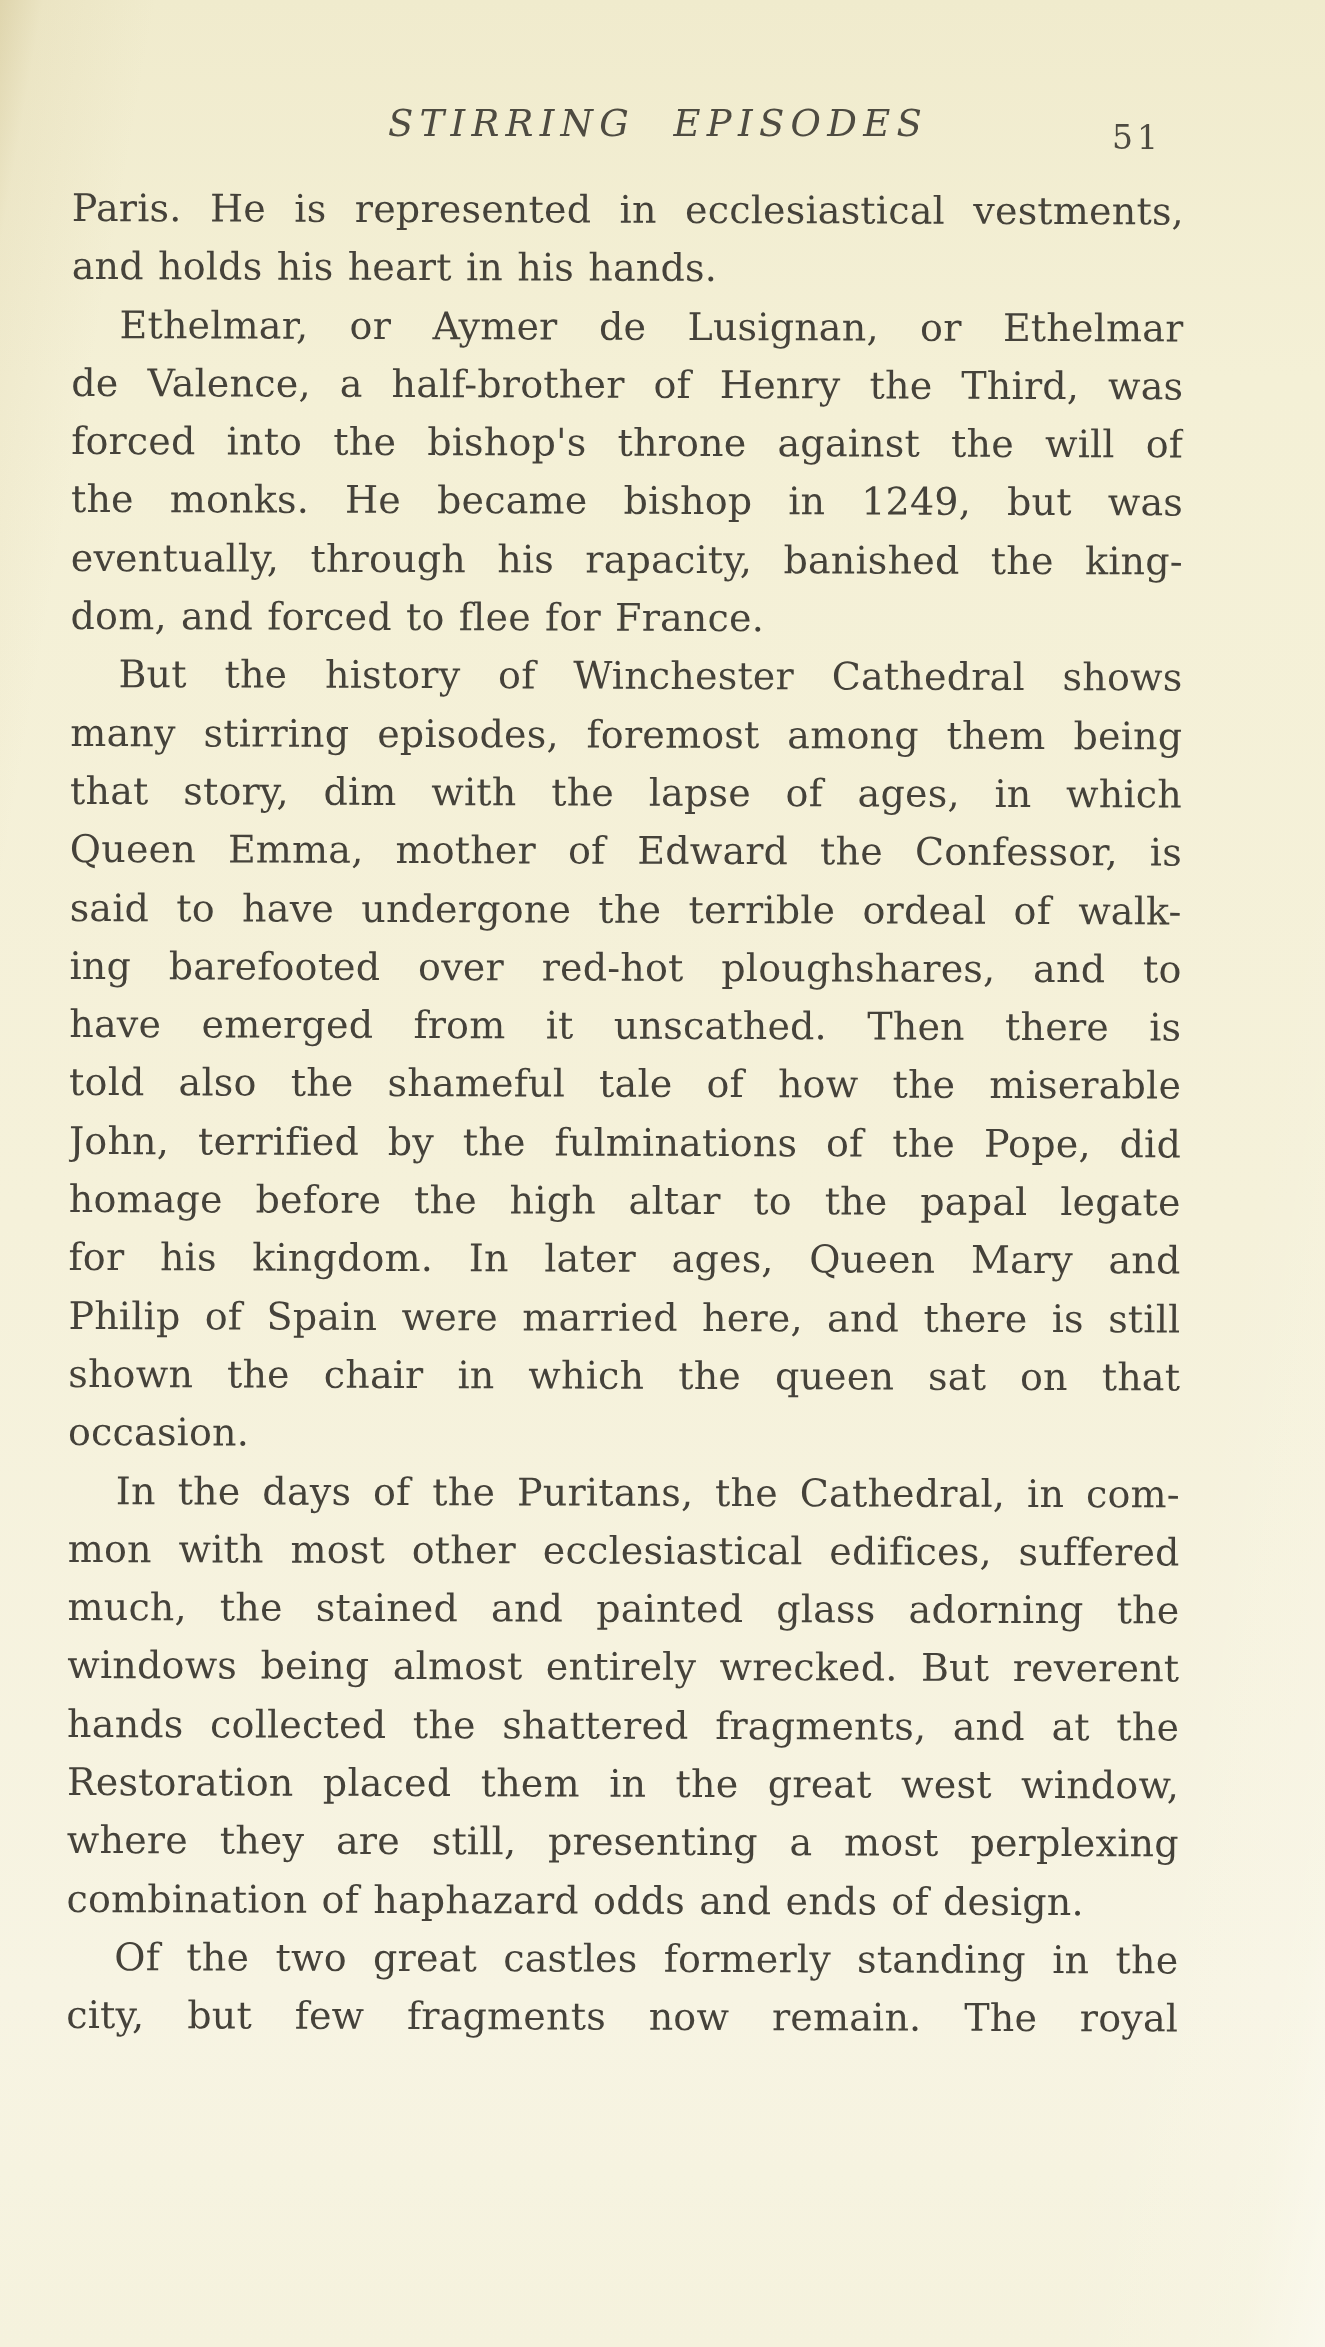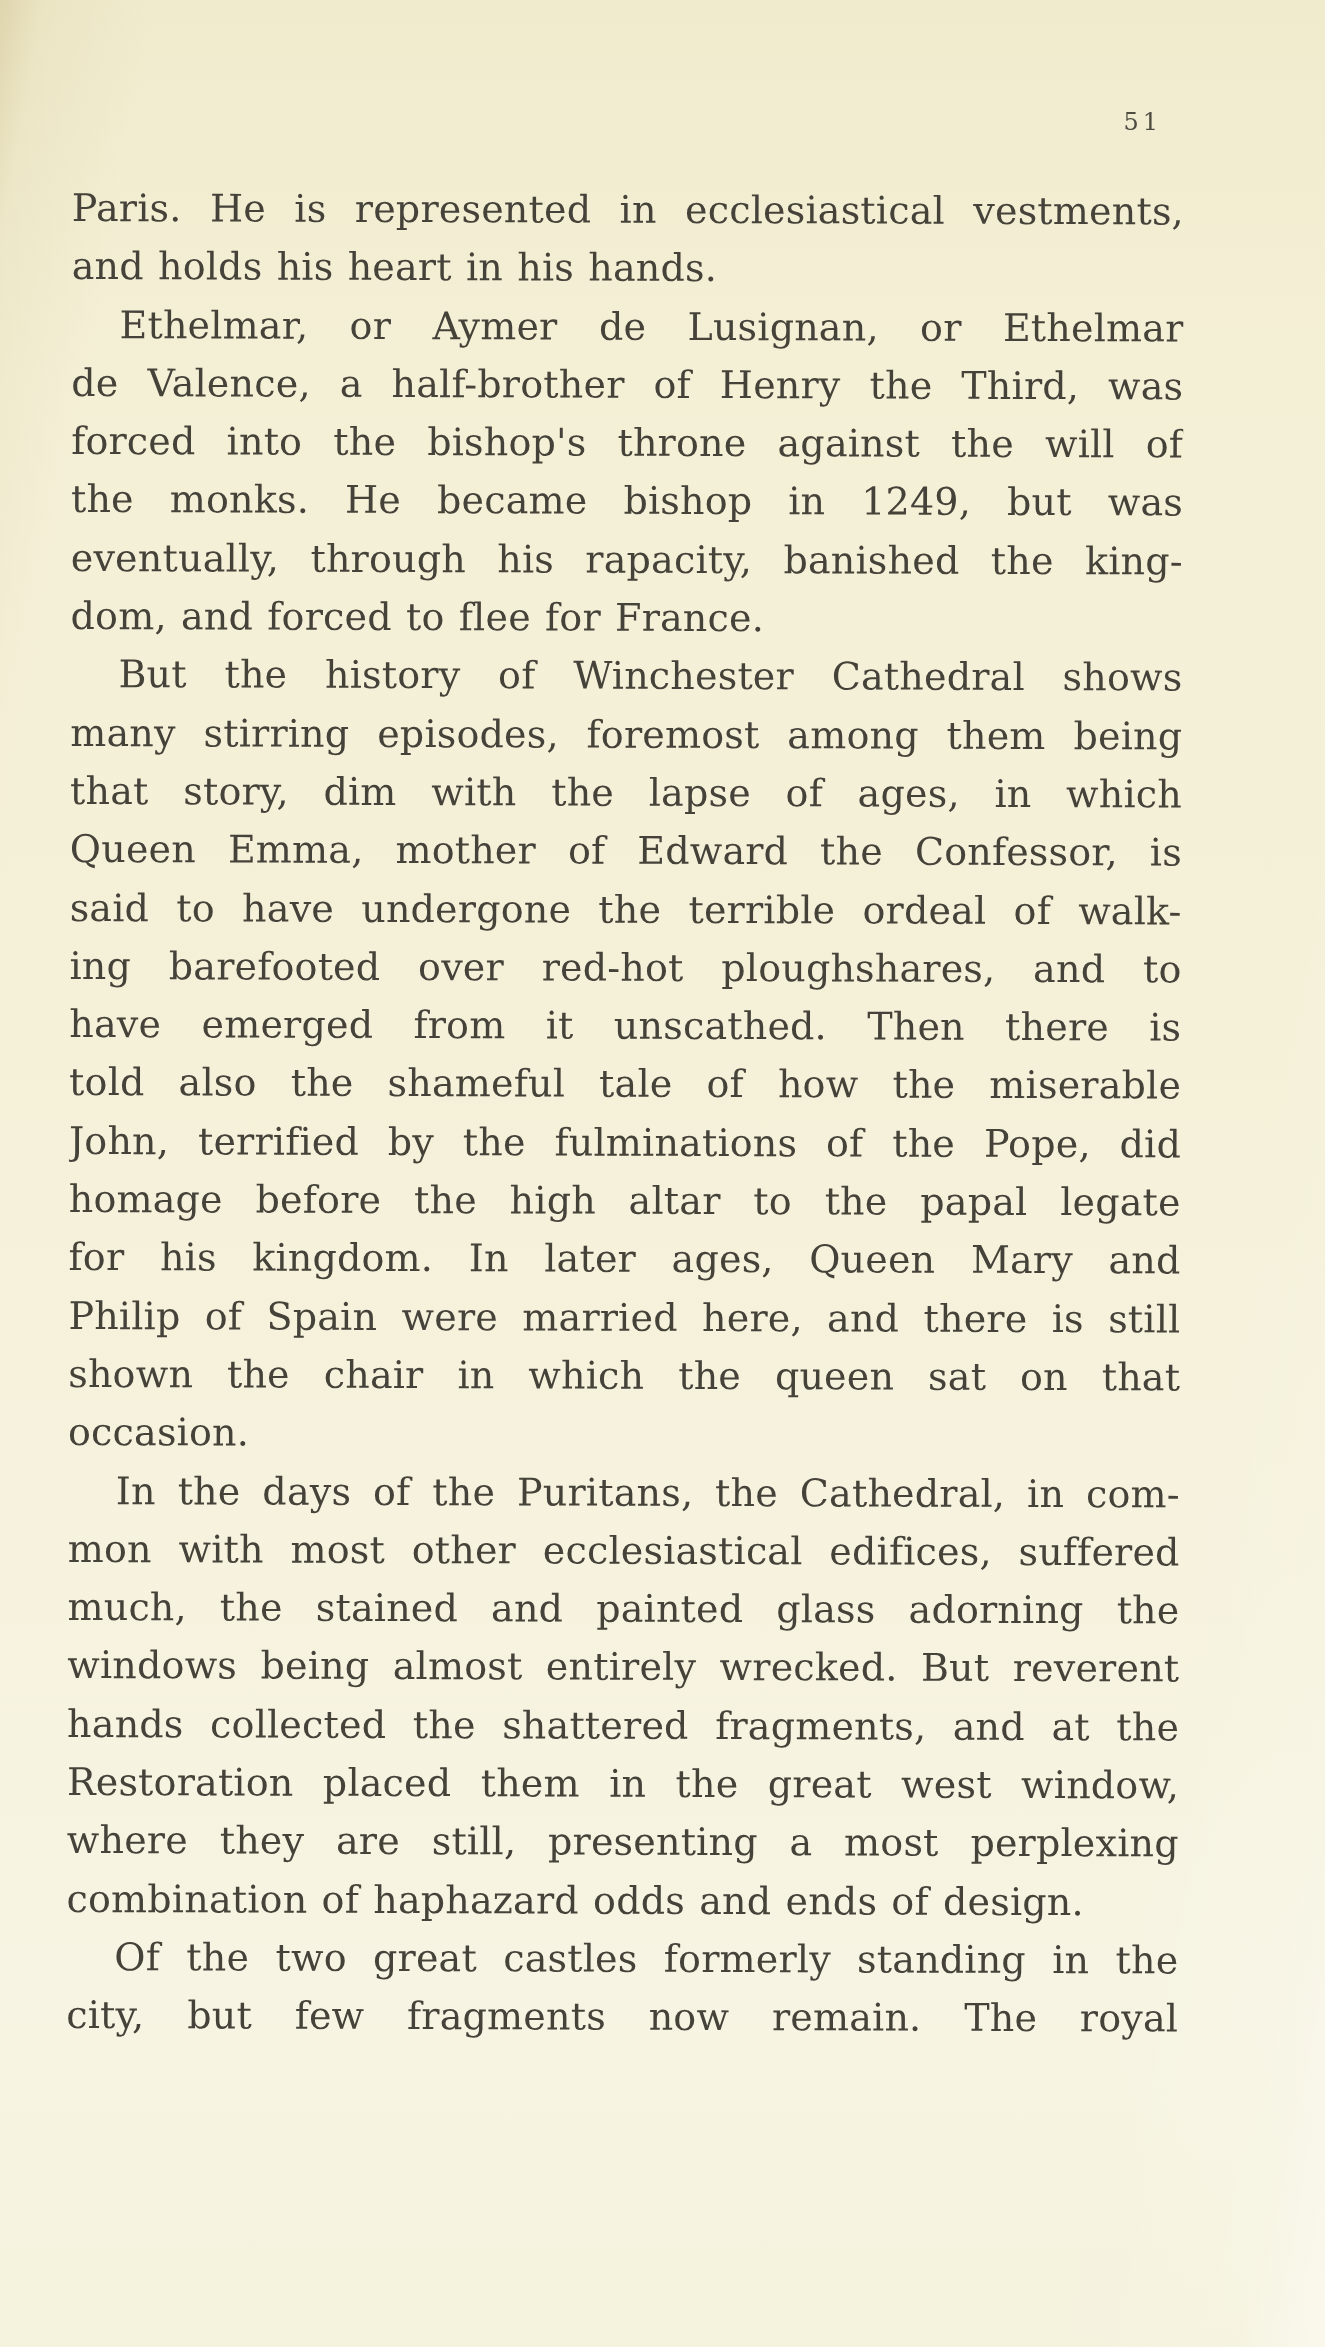--- a/index.html
+++ b/index.html
@@ -34,22 +34,22 @@
     left: 30px;
     font-style: italic;
     font-size: 37px;
     letter-spacing: 0.17em;
     word-spacing: 0.55em;
     color: #4e4b41;
   }
   .page-num {
     position: absolute;
     right: 22px;
-    top: 6px;
-    font-size: 24px;
+    top: 16px;
+    font-size: 33px;
     letter-spacing: 4px;
     color: #4e4b41;
     font-feature-settings: "onum" 1;
   }
   
   .body-text {
     position: absolute;
     top: 179px;
     left: 72px;
     width: 1112px;
@@ -72,20 +72,21 @@
   }
   .line.para-end {
     text-align-last: left;
   }
 </style>
 </head>
 <body>
 
 <div class="page">
   <header class="running-head">
+    <span class="head-title">STIRRING EPISODES</span>
     <span class="page-num">51</span>
   </header>
 
   <main class="body-text" id="body-text">
       <div class="line">Paris.  He is represented in ecclesiastical vestments,</div>
       <div class="line para-end">and holds his heart in his hands.</div>
       <div class="line para-start">Ethelmar, or Aymer de Lusignan, or Ethelmar</div>
       <div class="line">de Valence, a half-brother of Henry the Third, was</div>
       <div class="line">forced into the bishop's throne against the will of</div>
       <div class="line">the monks.  He became bishop in 1249, but was</div>

